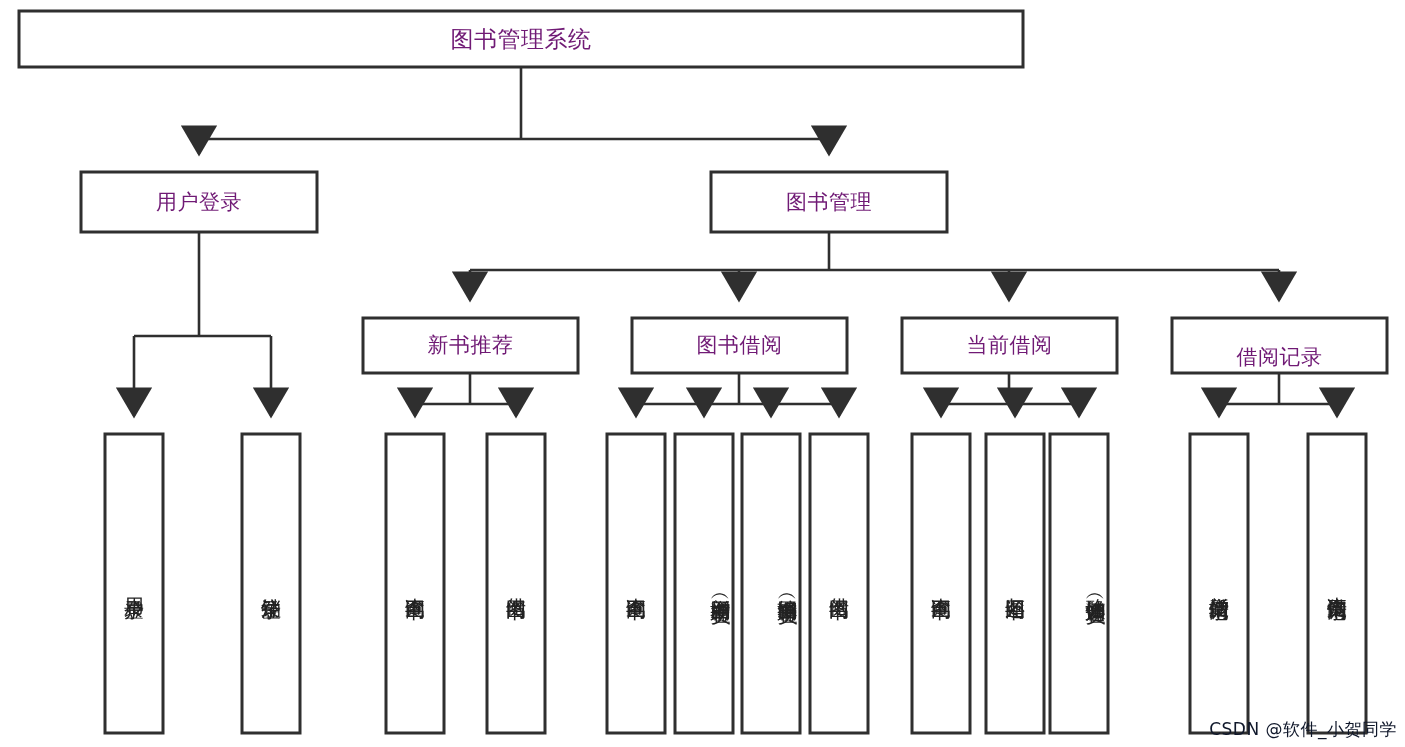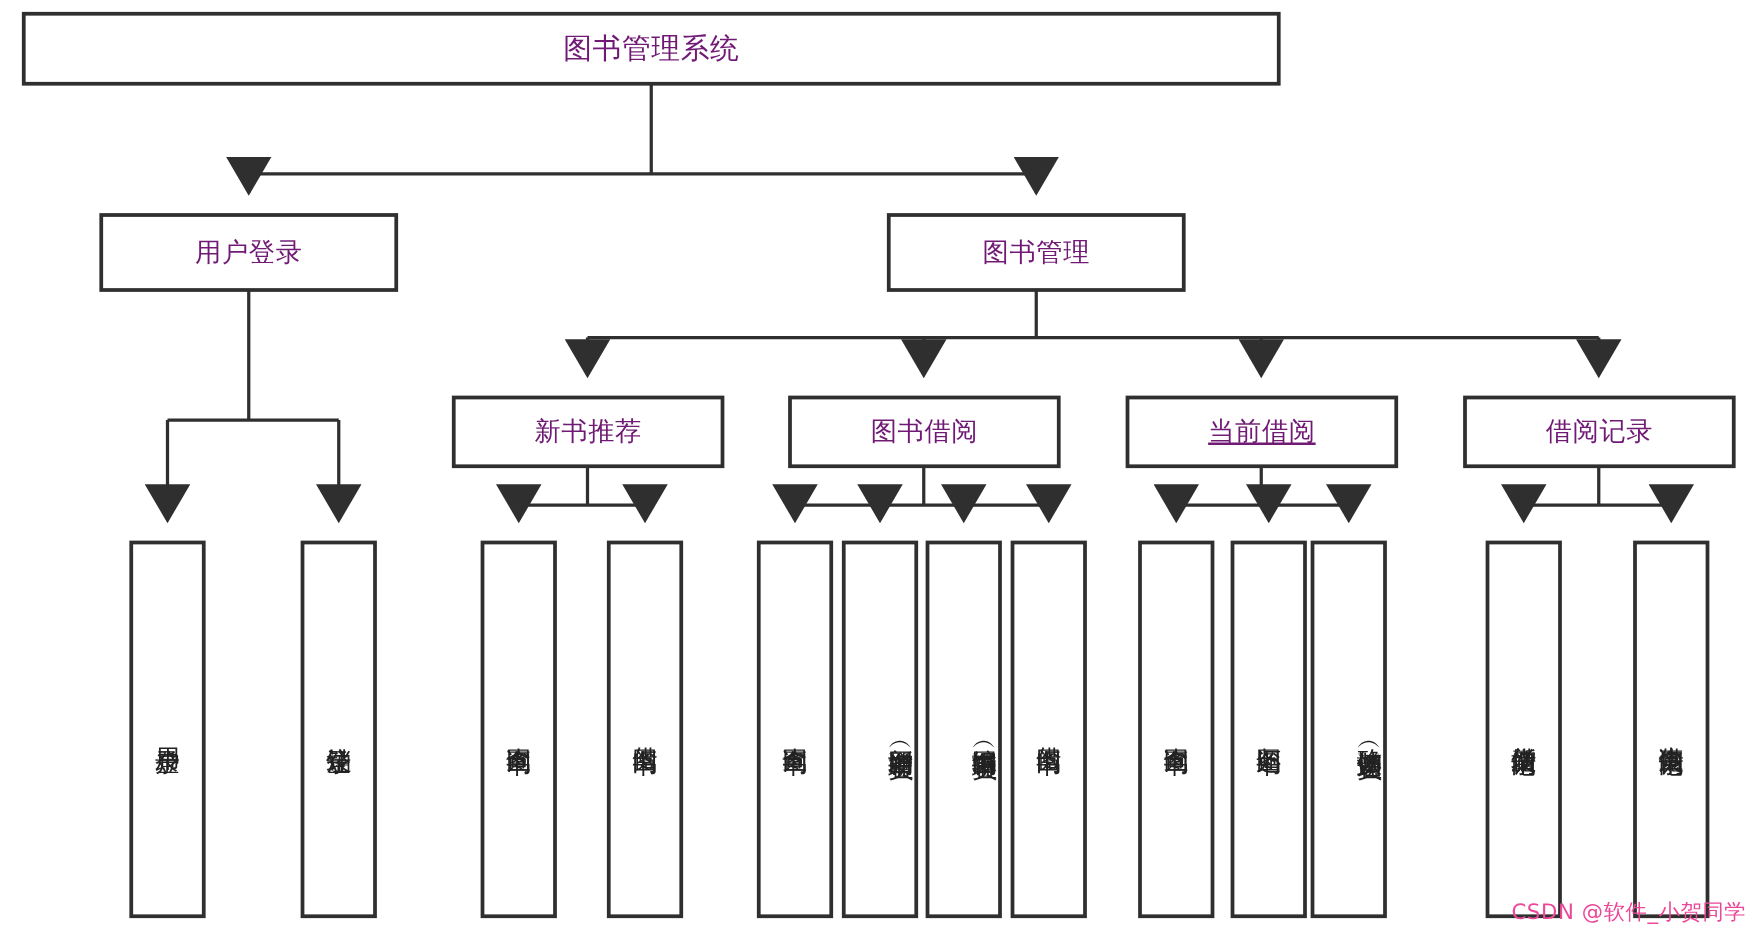--- a/index.html
+++ b/index.html
@@ -65,21 +65,21 @@
     writing-mode: vertical-rl;
     text-orientation: upright;
     letter-spacing: 1px;
     white-space: nowrap;
     pointer-events: none;
   }
   .watermark {
     position: absolute;
     right: 8px;
     bottom: 6px;
-    color: #ec4899;
+    color: #0f172a;
     font-size: 17px;
     letter-spacing: 0.5px;
     white-space: nowrap;
     pointer-events: none;
   }
 </style>
 </head>
 <body>
 
 <div id="diagram-root">
@@ -161,22 +161,22 @@
     </g>
   </svg>
 
   <div class="node-label-h" style="left:19px;top:11px;width:1004px;height:56px;font-size:23px;">图书管理系统</div>
 
   <div class="node-label-h" style="left:81px;top:172px;width:236px;height:60px;">用户登录</div>
   <div class="node-label-h" style="left:363px;top:318px;width:215px;height:55px;">新书推荐</div>
 
   <div class="node-label-h" style="left:711px;top:172px;width:236px;height:60px;">图书管理</div>
   <div class="node-label-h" style="left:632px;top:318px;width:215px;height:55px;border-radius:25px;">图书借阅</div>
-  <div class="node-label-h" style="left:902px;top:318px;width:215px;height:55px;text-decoration:underline;">当前借阅</div>
-  <div class="node-label-h" style="left:1172px;top:318px;width:215px;height:55px;">借阅记录</div>
+  <div class="node-label-h" style="left:902px;top:318px;width:215px;height:55px;">当前借阅</div>
+  <div class="node-label-h" style="left:1172px;top:330px;width:215px;height:55px;">借阅记录</div>
 
   <div class="node-label-v" style="left:105px;top:434px;width:58px;height:299px;">用户登录</div>
   <div class="node-label-v" style="left:242px;top:434px;width:58px;height:299px;">注销登录</div>
   <div class="node-label-v" style="left:386px;top:434px;width:58px;height:299px;">查询图书</div>
   <div class="node-label-v" style="left:487px;top:434px;width:58px;height:299px;">借阅图书</div>
   <div class="node-label-v" style="left:607px;top:434px;width:58px;height:299px;">查询图书</div>
   <div class="node-label-v" style="left:675px;top:434px;width:58px;height:299px;align-items:flex-start;padding-top:8px;box-sizing:border-box;">新增图书（管理员）</div>
   <div class="node-label-v" style="left:742px;top:434px;width:58px;height:299px;align-items:flex-start;padding-top:8px;box-sizing:border-box;">编辑图书（管理员）</div>
   <div class="node-label-v" style="left:810px;top:434px;width:58px;height:299px;">借阅图书</div>
   <div class="node-label-v" style="left:912px;top:434px;width:58px;height:299px;">查询图书</div>

